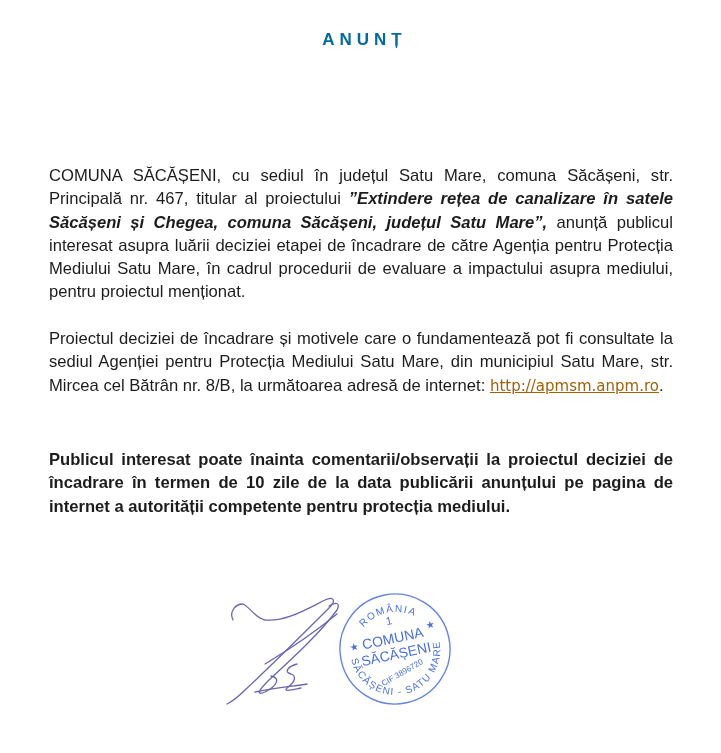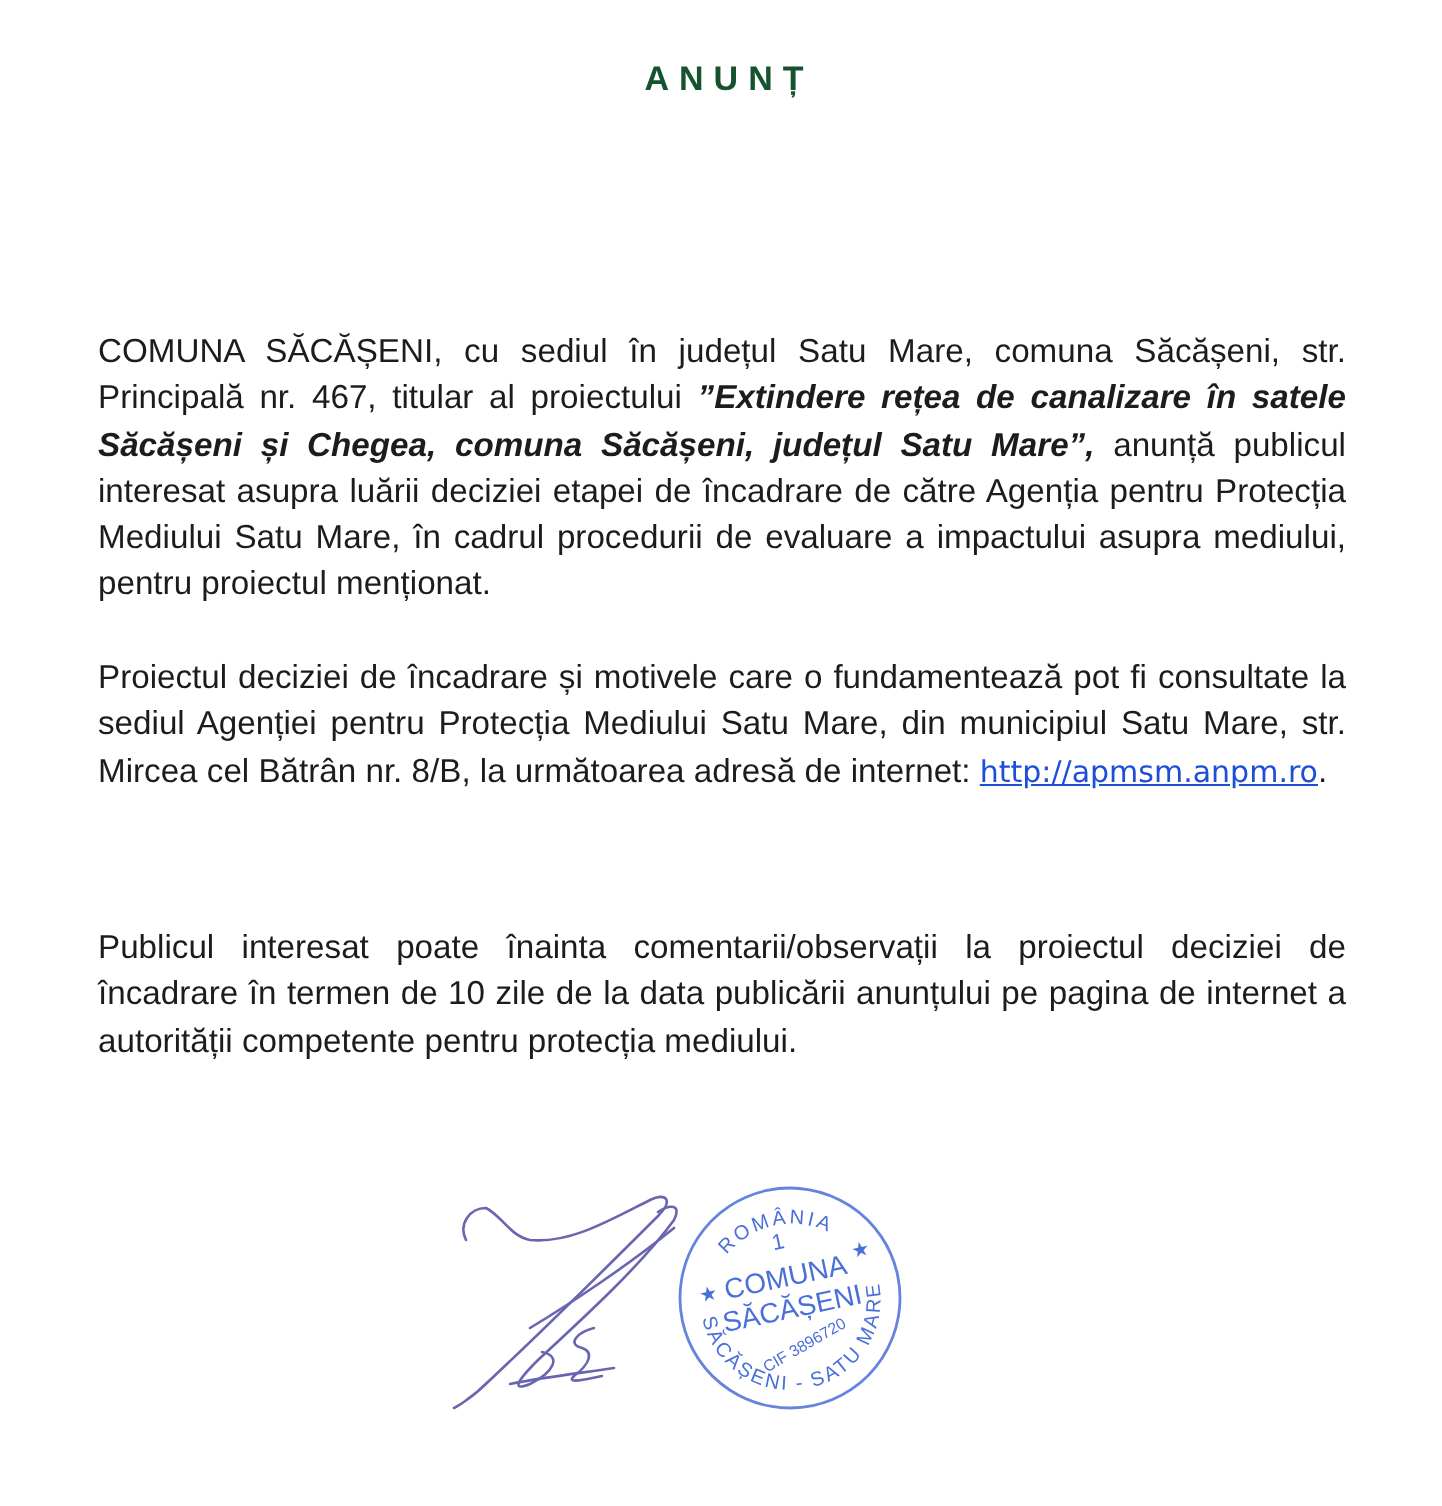--- a/index.html
+++ b/index.html
@@ -17,40 +17,40 @@
     }
     .title {
       position: absolute;
       top: 30px;
       left: 0;
       width: 721px;
       text-align: center;
       font-weight: bold;
       font-size: 17px;
       letter-spacing: 5px;
-      color: #14532d;
+      color: #0369a1;
       padding-left: 8px;
       box-sizing: border-box;
     }
     .body-text {
       position: absolute;
       left: 49px;
       width: 624px;
       font-size: 16.6px;
       line-height: 23.3px;
       text-align: justify;
       color: #1c1c1c;
     }
     .p1 { top: 164px; }
     .p2 { top: 327px; }
-    .p3 { top: 462px; }
+    .p3 { top: 448px; font-weight: bold; }
     .bold { font-weight: normal; }
     .bold-italic { font-weight: bold; font-style: italic; }
     .link {
-      color: #1d4ed8;
+      color: #a16207;
       text-decoration: underline;
       font-family: "DejaVu Sans", sans-serif;
       font-size: 15px;
     }
     .signature {
       position: absolute;
       left: 225px;
       top: 592px;
       width: 120px;
       height: 115px;

